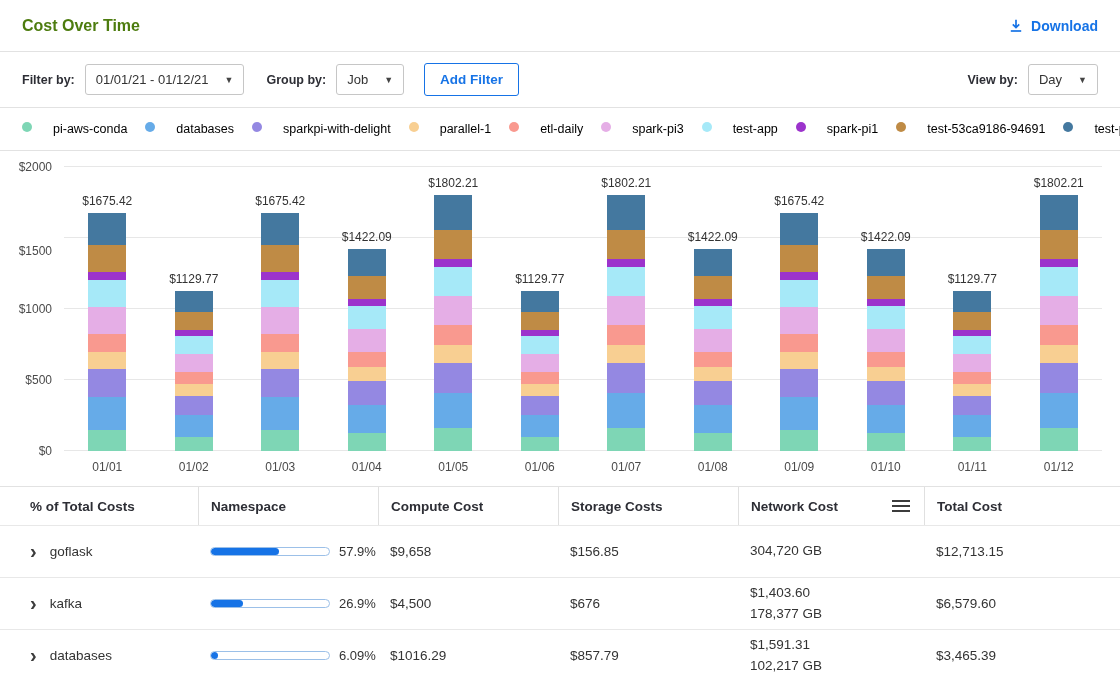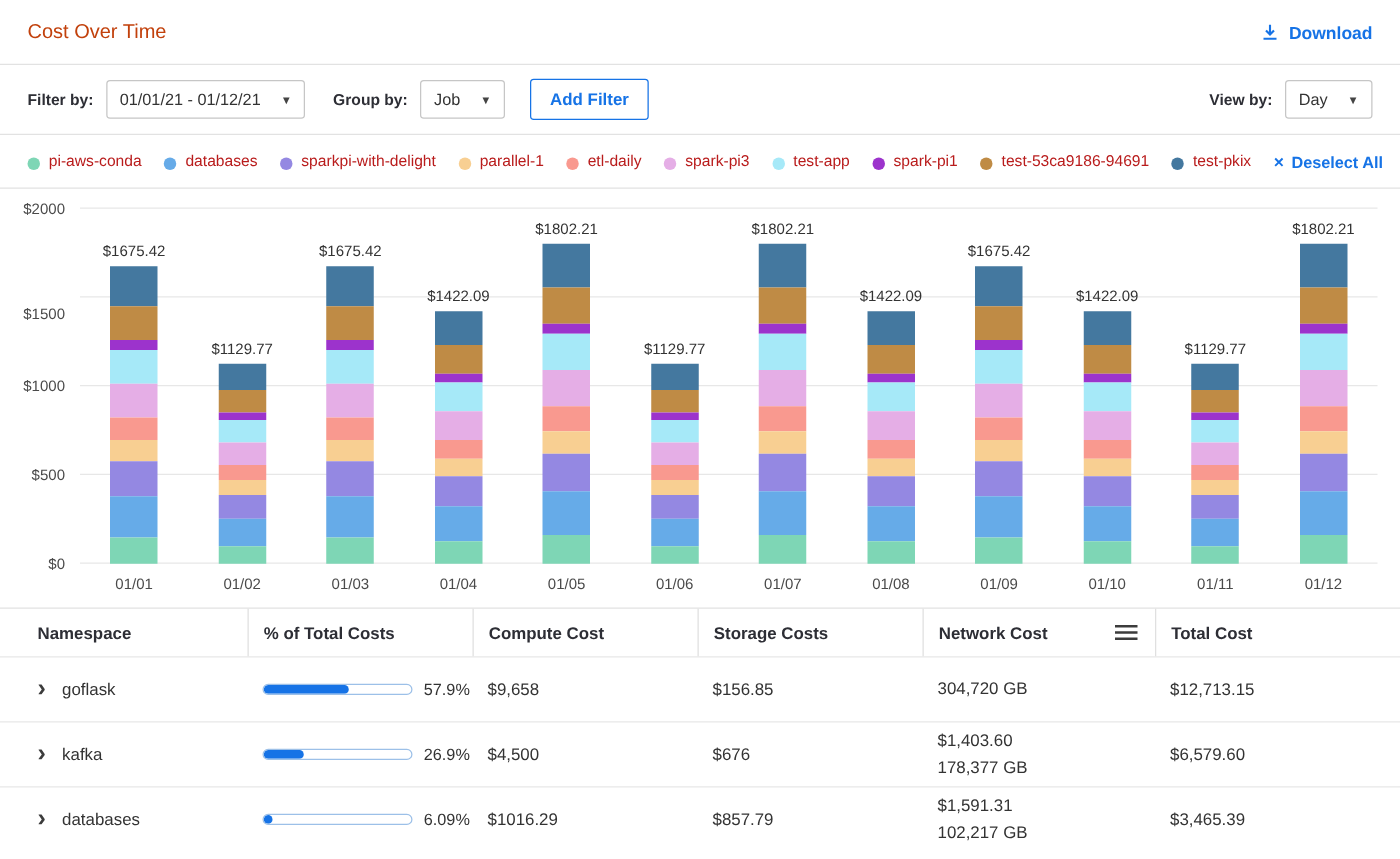--- a/index.html
+++ b/index.html
@@ -1,31 +1,31 @@
 <!DOCTYPE html>
 <html><head>
 <meta charset="utf-8">
 <style>
   *{box-sizing:border-box;margin:0;padding:0}
   html,body{width:1120px;height:687px;overflow:hidden;background:#fff}
   body{font-family:"Liberation Sans","DejaVu Sans",sans-serif;color:#333}
   
   .topbar{display:flex;justify-content:space-between;align-items:center;height:52px;padding:0 22px;border-bottom:1px solid #e2e2e2}
-  .title{font-size:16px;font-weight:400;color:#c2410c}
+  .title{font-size:16px;font-weight:700;color:#4d7c0f}
   .download{display:inline-flex;align-items:center;gap:7px;color:#1673e6;font-size:14px;font-weight:700;cursor:pointer}
   
   .filters{display:flex;align-items:center;padding:11px 22px;gap:10px}
   .flabel{font-size:12.5px;font-weight:700;color:#2d2e35}
   .select{display:inline-flex;align-items:center;justify-content:space-between;gap:16px;border:1px solid #c6c6c6;border-radius:3px;background:#fff;padding:7px 10px;font-size:13px;color:#333;cursor:pointer}
   .caret{font-size:9px;color:#444}
   .add-filter{margin-left:10px;border:1px solid #1673e6;color:#1673e6;background:#fff;border-radius:3px;padding:8px 15px;font-size:13.5px;font-weight:700;cursor:pointer}
   .spacer{flex:1}
   
   .legend{display:flex;align-items:center;gap:18px;padding:13px 22px;border-top:1px solid #e2e2e2;border-bottom:1px solid #e2e2e2;white-space:nowrap}
-  .legend-item{display:inline-flex;align-items:flex-end;gap:7px;font-size:12.5px;color:#b91c1c;cursor:pointer}
+  .legend-item{display:inline-flex;align-items:flex-start;gap:21px;font-size:12.5px;color:#000000;cursor:pointer}
   .dot{width:10px;height:10px;border-radius:50%;flex:none}
   .deselect{margin-left:auto;display:inline-flex;align-items:center;gap:6px;color:#1673e6;font-size:13px;font-weight:700;cursor:pointer}
   .x-icon{font-size:14px;font-weight:700}
   
   .chart{padding:16px 18px 0 0}
   .plot{position:relative;height:284px;margin-left:64px}
   .gridline{position:absolute;left:0;right:0;height:1px;background:#e7e7e7}
   .ytick{position:absolute;left:-64px;width:52px;text-align:right;font-size:12px;color:#4a4a4a;transform:translateY(50%)}
   .cols{position:absolute;left:0;right:0;top:0;bottom:0;display:flex}
   .col{flex:1;display:flex;flex-direction:column;align-items:center;justify-content:flex-end}
@@ -343,22 +343,22 @@
       <div class="xlab">01/08</div>
       <div class="xlab">01/09</div>
       <div class="xlab">01/10</div>
       <div class="xlab">01/11</div>
       <div class="xlab">01/12</div>
     </div>
 </div>
 
 <div class="table">
   <div class="thead">
+    <div class="hcell">% of Total Costs</div>
     <div class="hcell">Namespace</div>
-    <div class="hcell">% of Total Costs</div>
     <div class="hcell">Compute Cost</div>
     <div class="hcell">Storage Costs</div>
     <div class="hcell">
       <span>Network  Cost</span>
       <span class="menu-icon">
           <i></i>
           <i></i>
           <i></i>
         </span>
     </div>

